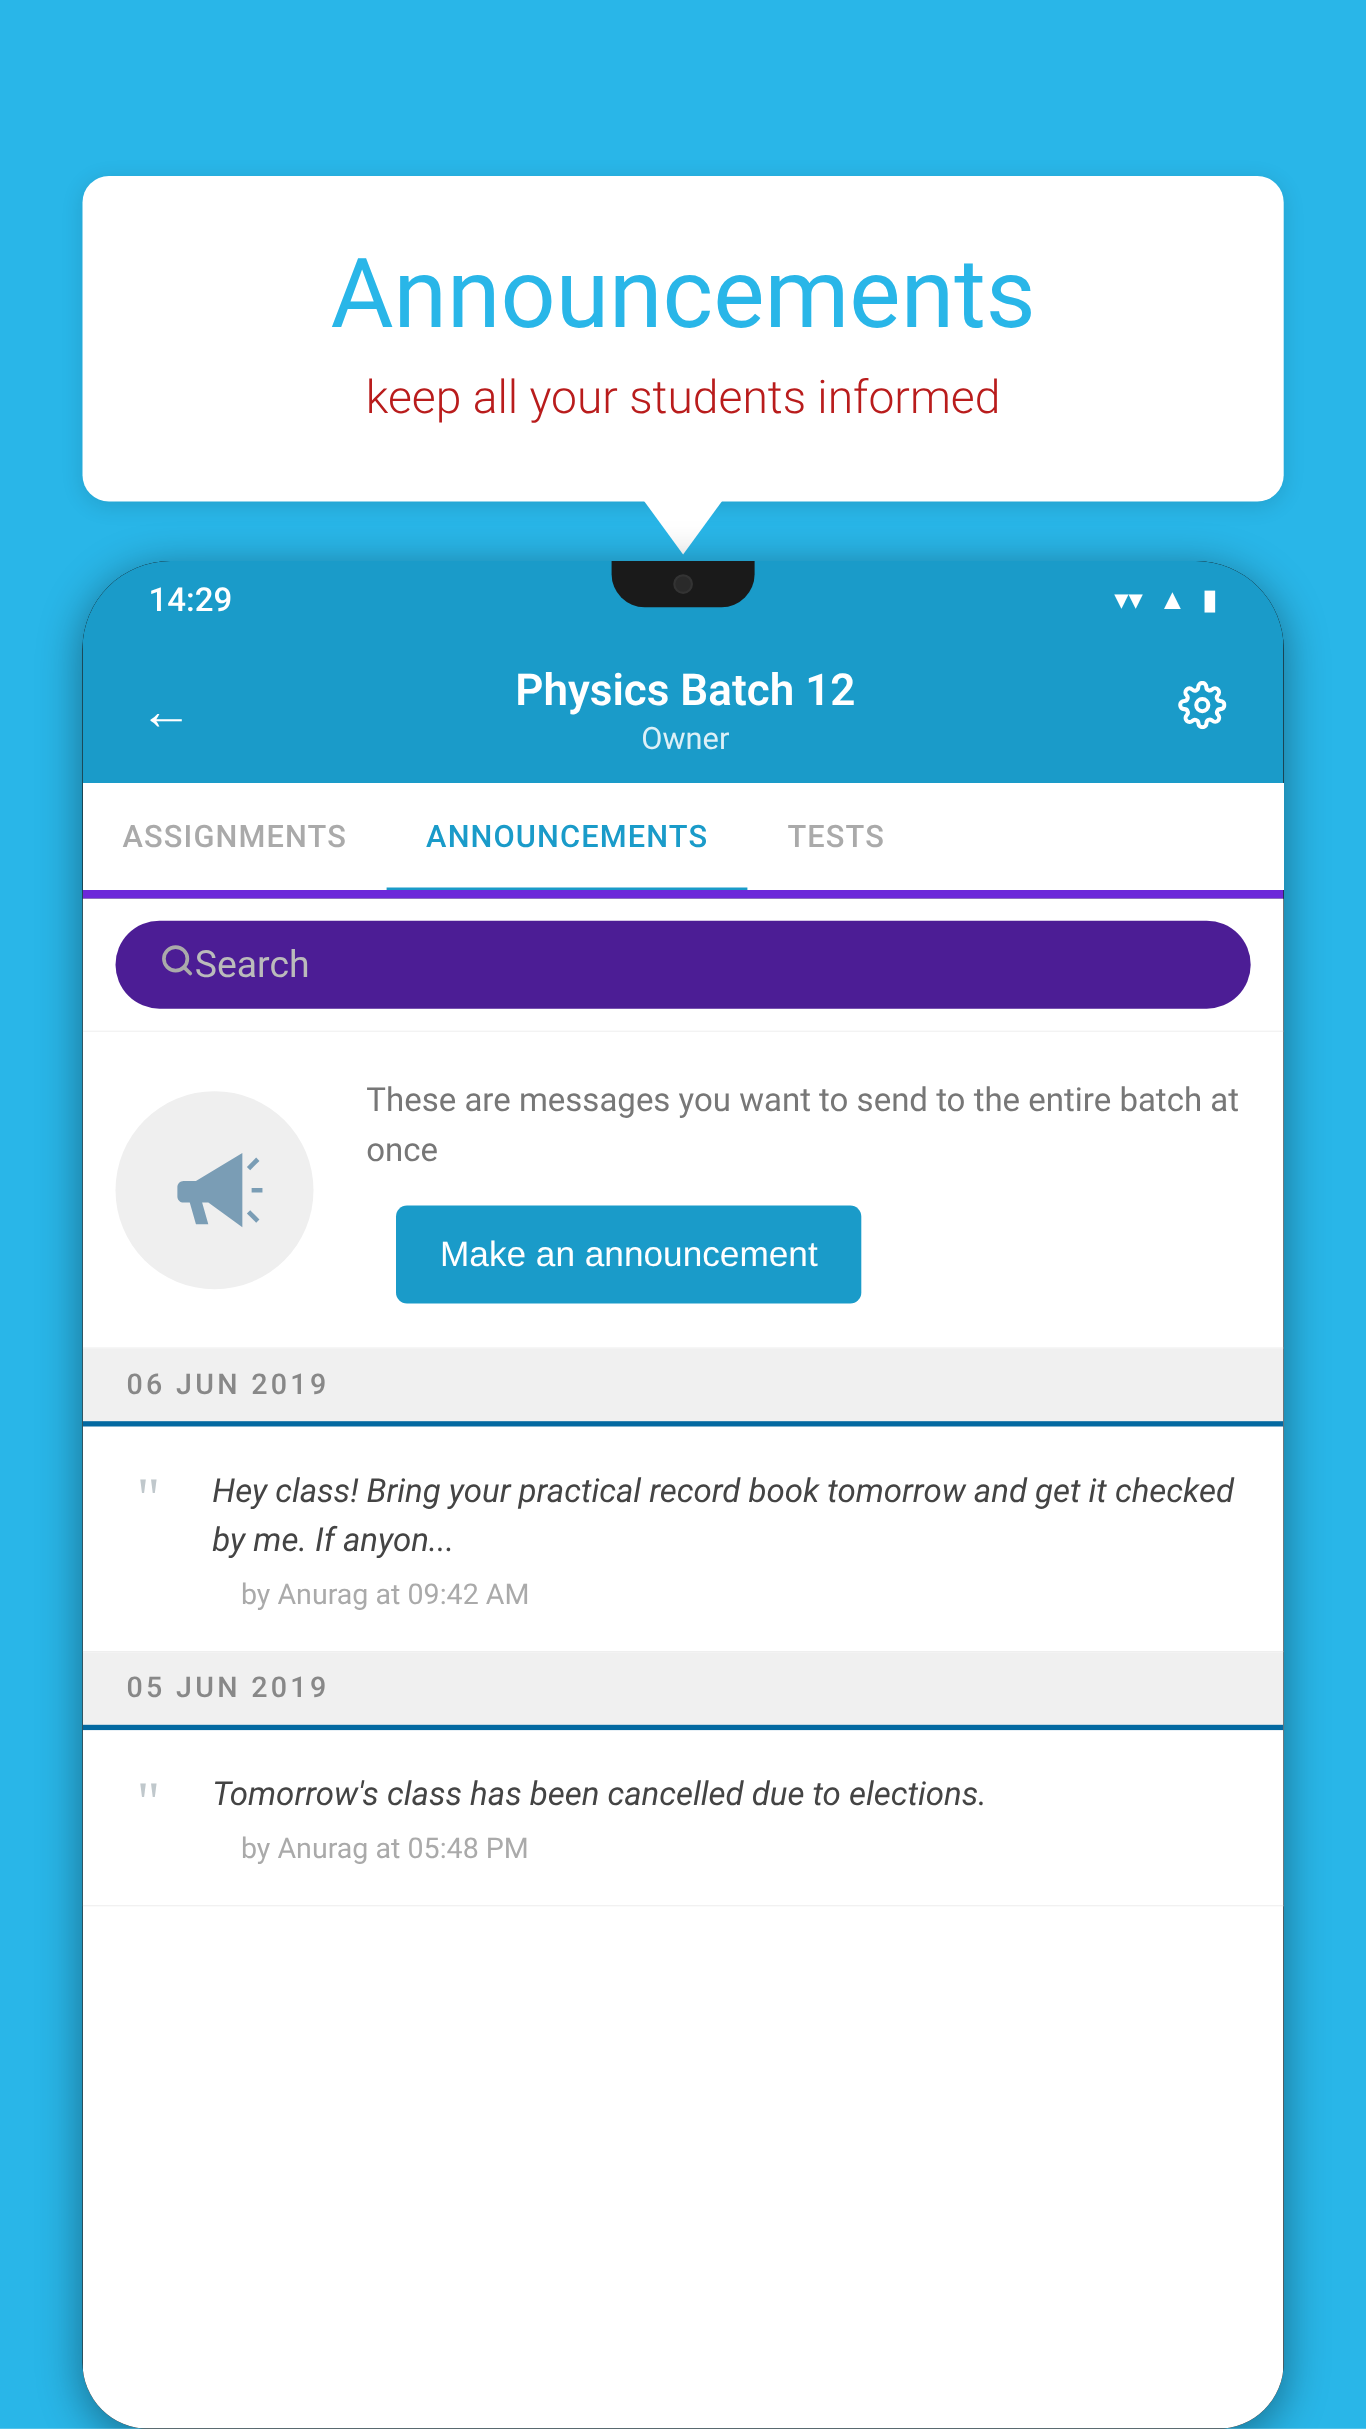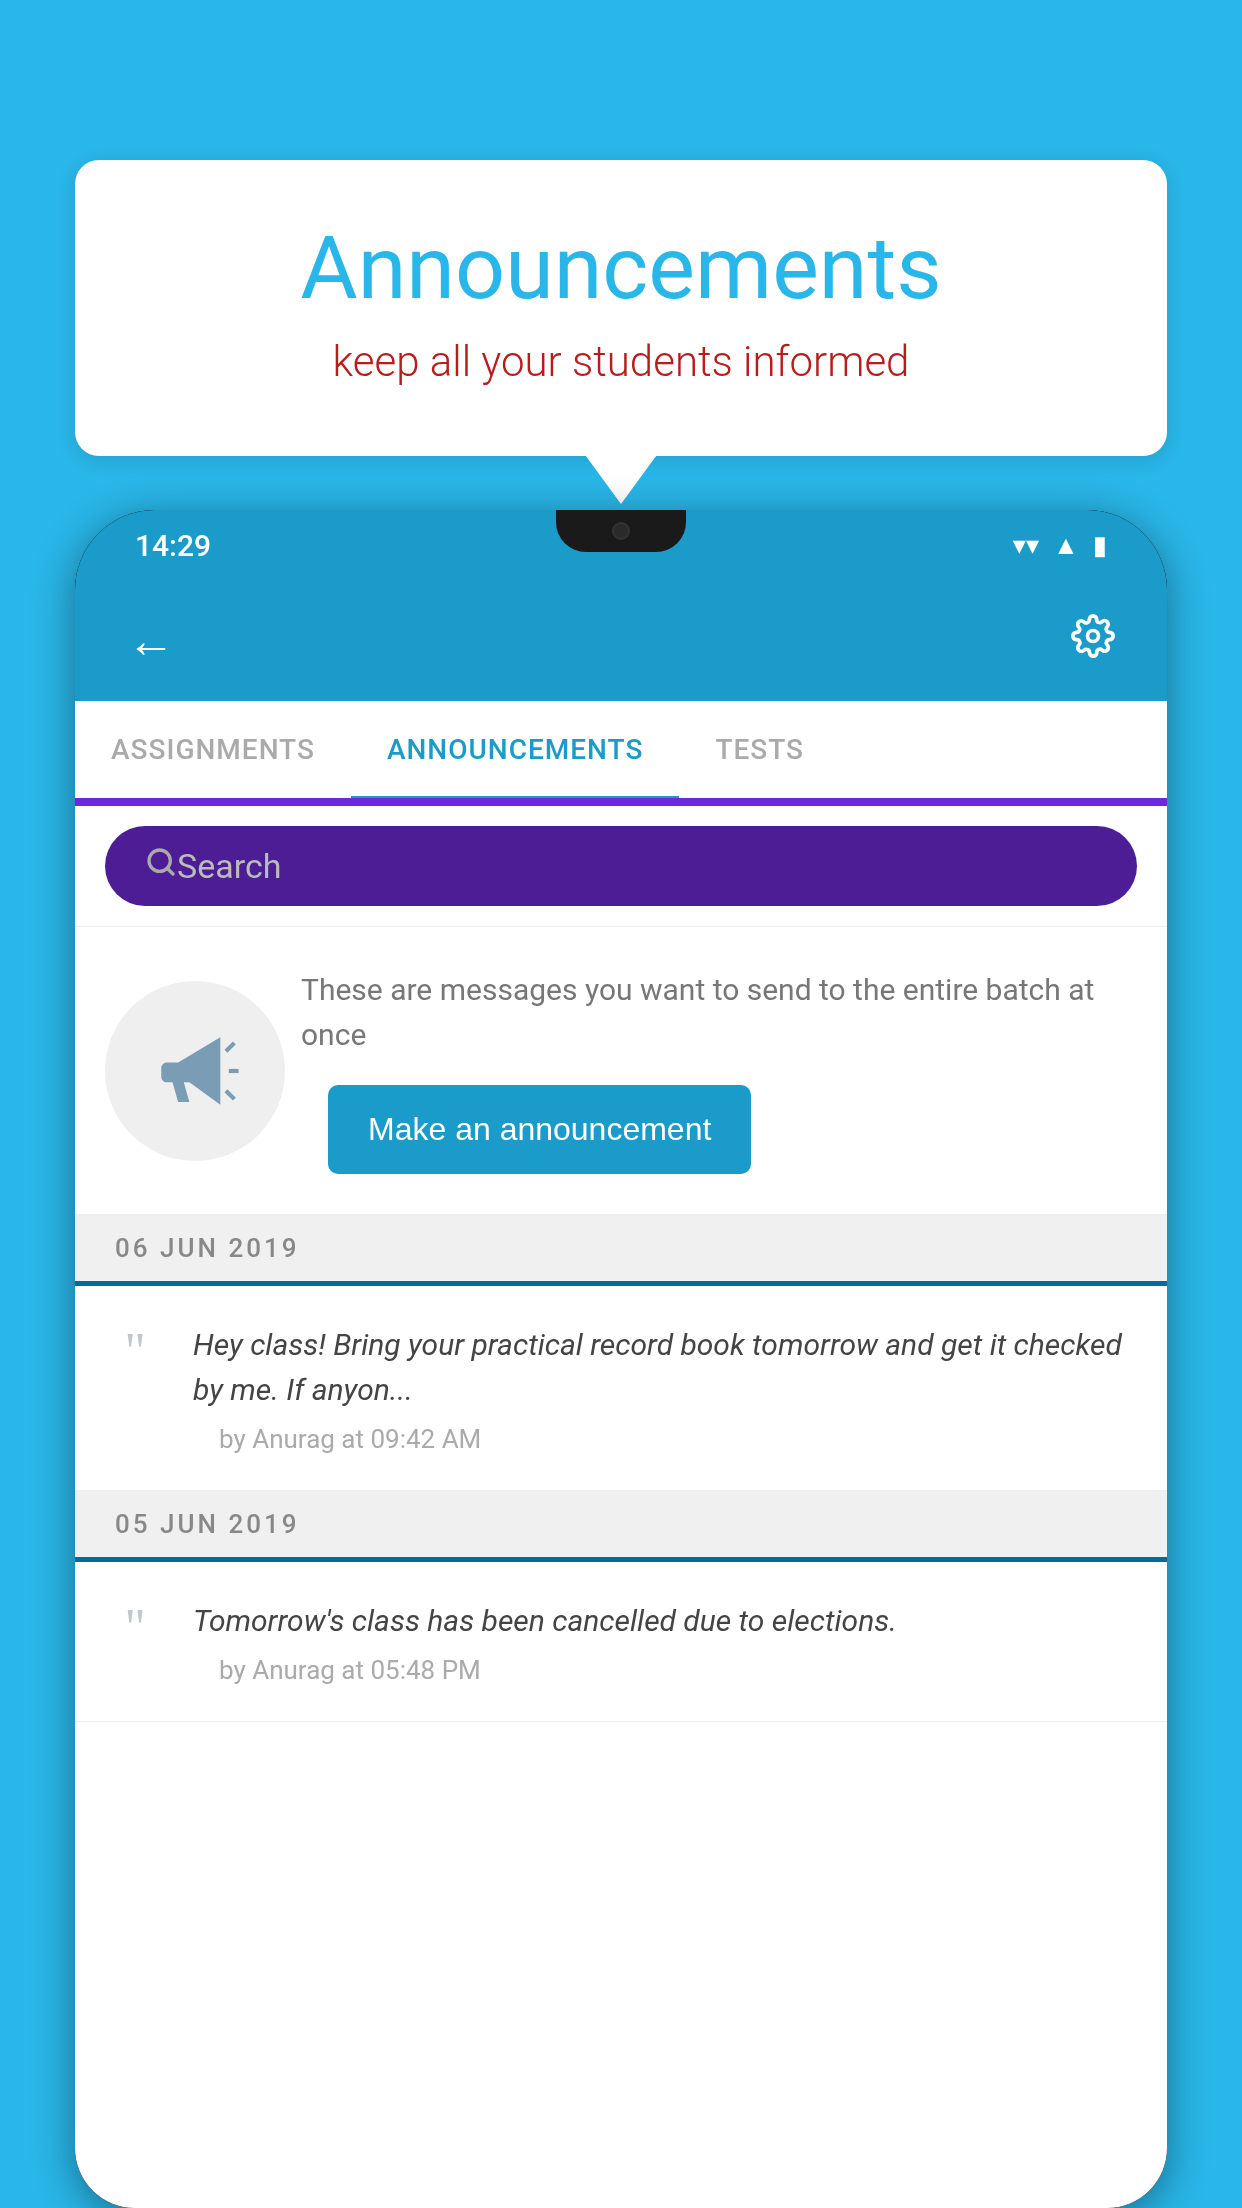--- a/index.html
+++ b/index.html
@@ -229,21 +229,21 @@
       color: #bbb;
       font-size: 34px;
     }
 
     
     .promo-section {
       background: white;
       padding: 40px 30px;
       display: flex;
       align-items: center;
-      gap: 16px;
+      gap: 48px;
       border-bottom: 1px solid #eee;
     }
 
     .promo-icon-circle {
       width: 180px;
       height: 180px;
       background: #efefef;
       border-radius: 50%;
       flex-shrink: 0;
       display: flex;
@@ -363,20 +363,24 @@
         <span class="status-icon">▾▾</span>
         <span class="status-icon">▲</span>
         <span class="status-icon">▮</span>
       </div>
     </div>
 
     <div class="phone-screen">
 
       <div class="app-header">
         <div class="back-btn">←</div>
+        <div class="header-center">
+          <div class="header-title">Physics Batch 12</div>
+          <div class="header-subtitle">Owner</div>
+        </div>
         <div class="gear-btn">
           
           <svg width="44" height="44" viewBox="0 0 24 24" fill="none" stroke="white" stroke-width="2" stroke-linecap="round" stroke-linejoin="round">
             <circle cx="12" cy="12" r="3"></circle>
             <path d="M19.4 15a1.65 1.65 0 0 0 .33 1.82l.06.06a2 2 0 0 1-2.83 2.83l-.06-.06a1.65 1.65 0 0 0-1.82-.33 1.65 1.65 0 0 0-1 1.51V21a2 2 0 0 1-4 0v-.09A1.65 1.65 0 0 0 9 19.4a1.65 1.65 0 0 0-1.82.33l-.06.06a2 2 0 0 1-2.83-2.83l.06-.06A1.65 1.65 0 0 0 4.68 15a1.65 1.65 0 0 0-1.51-1H3a2 2 0 0 1 0-4h.09A1.65 1.65 0 0 0 4.6 9a1.65 1.65 0 0 0-.33-1.82l-.06-.06a2 2 0 0 1 2.83-2.83l.06.06A1.65 1.65 0 0 0 9 4.68a1.65 1.65 0 0 0 1-1.51V3a2 2 0 0 1 4 0v.09a1.65 1.65 0 0 0 1 1.51 1.65 1.65 0 0 0 1.82-.33l.06-.06a2 2 0 0 1 2.83 2.83l-.06.06A1.65 1.65 0 0 0 19.4 9a1.65 1.65 0 0 0 1.51 1H21a2 2 0 0 1 0 4h-.09a1.65 1.65 0 0 0-1.51 1z"></path>
           </svg>
         </div>
       </div>
 
       <div class="tabs-bar">

